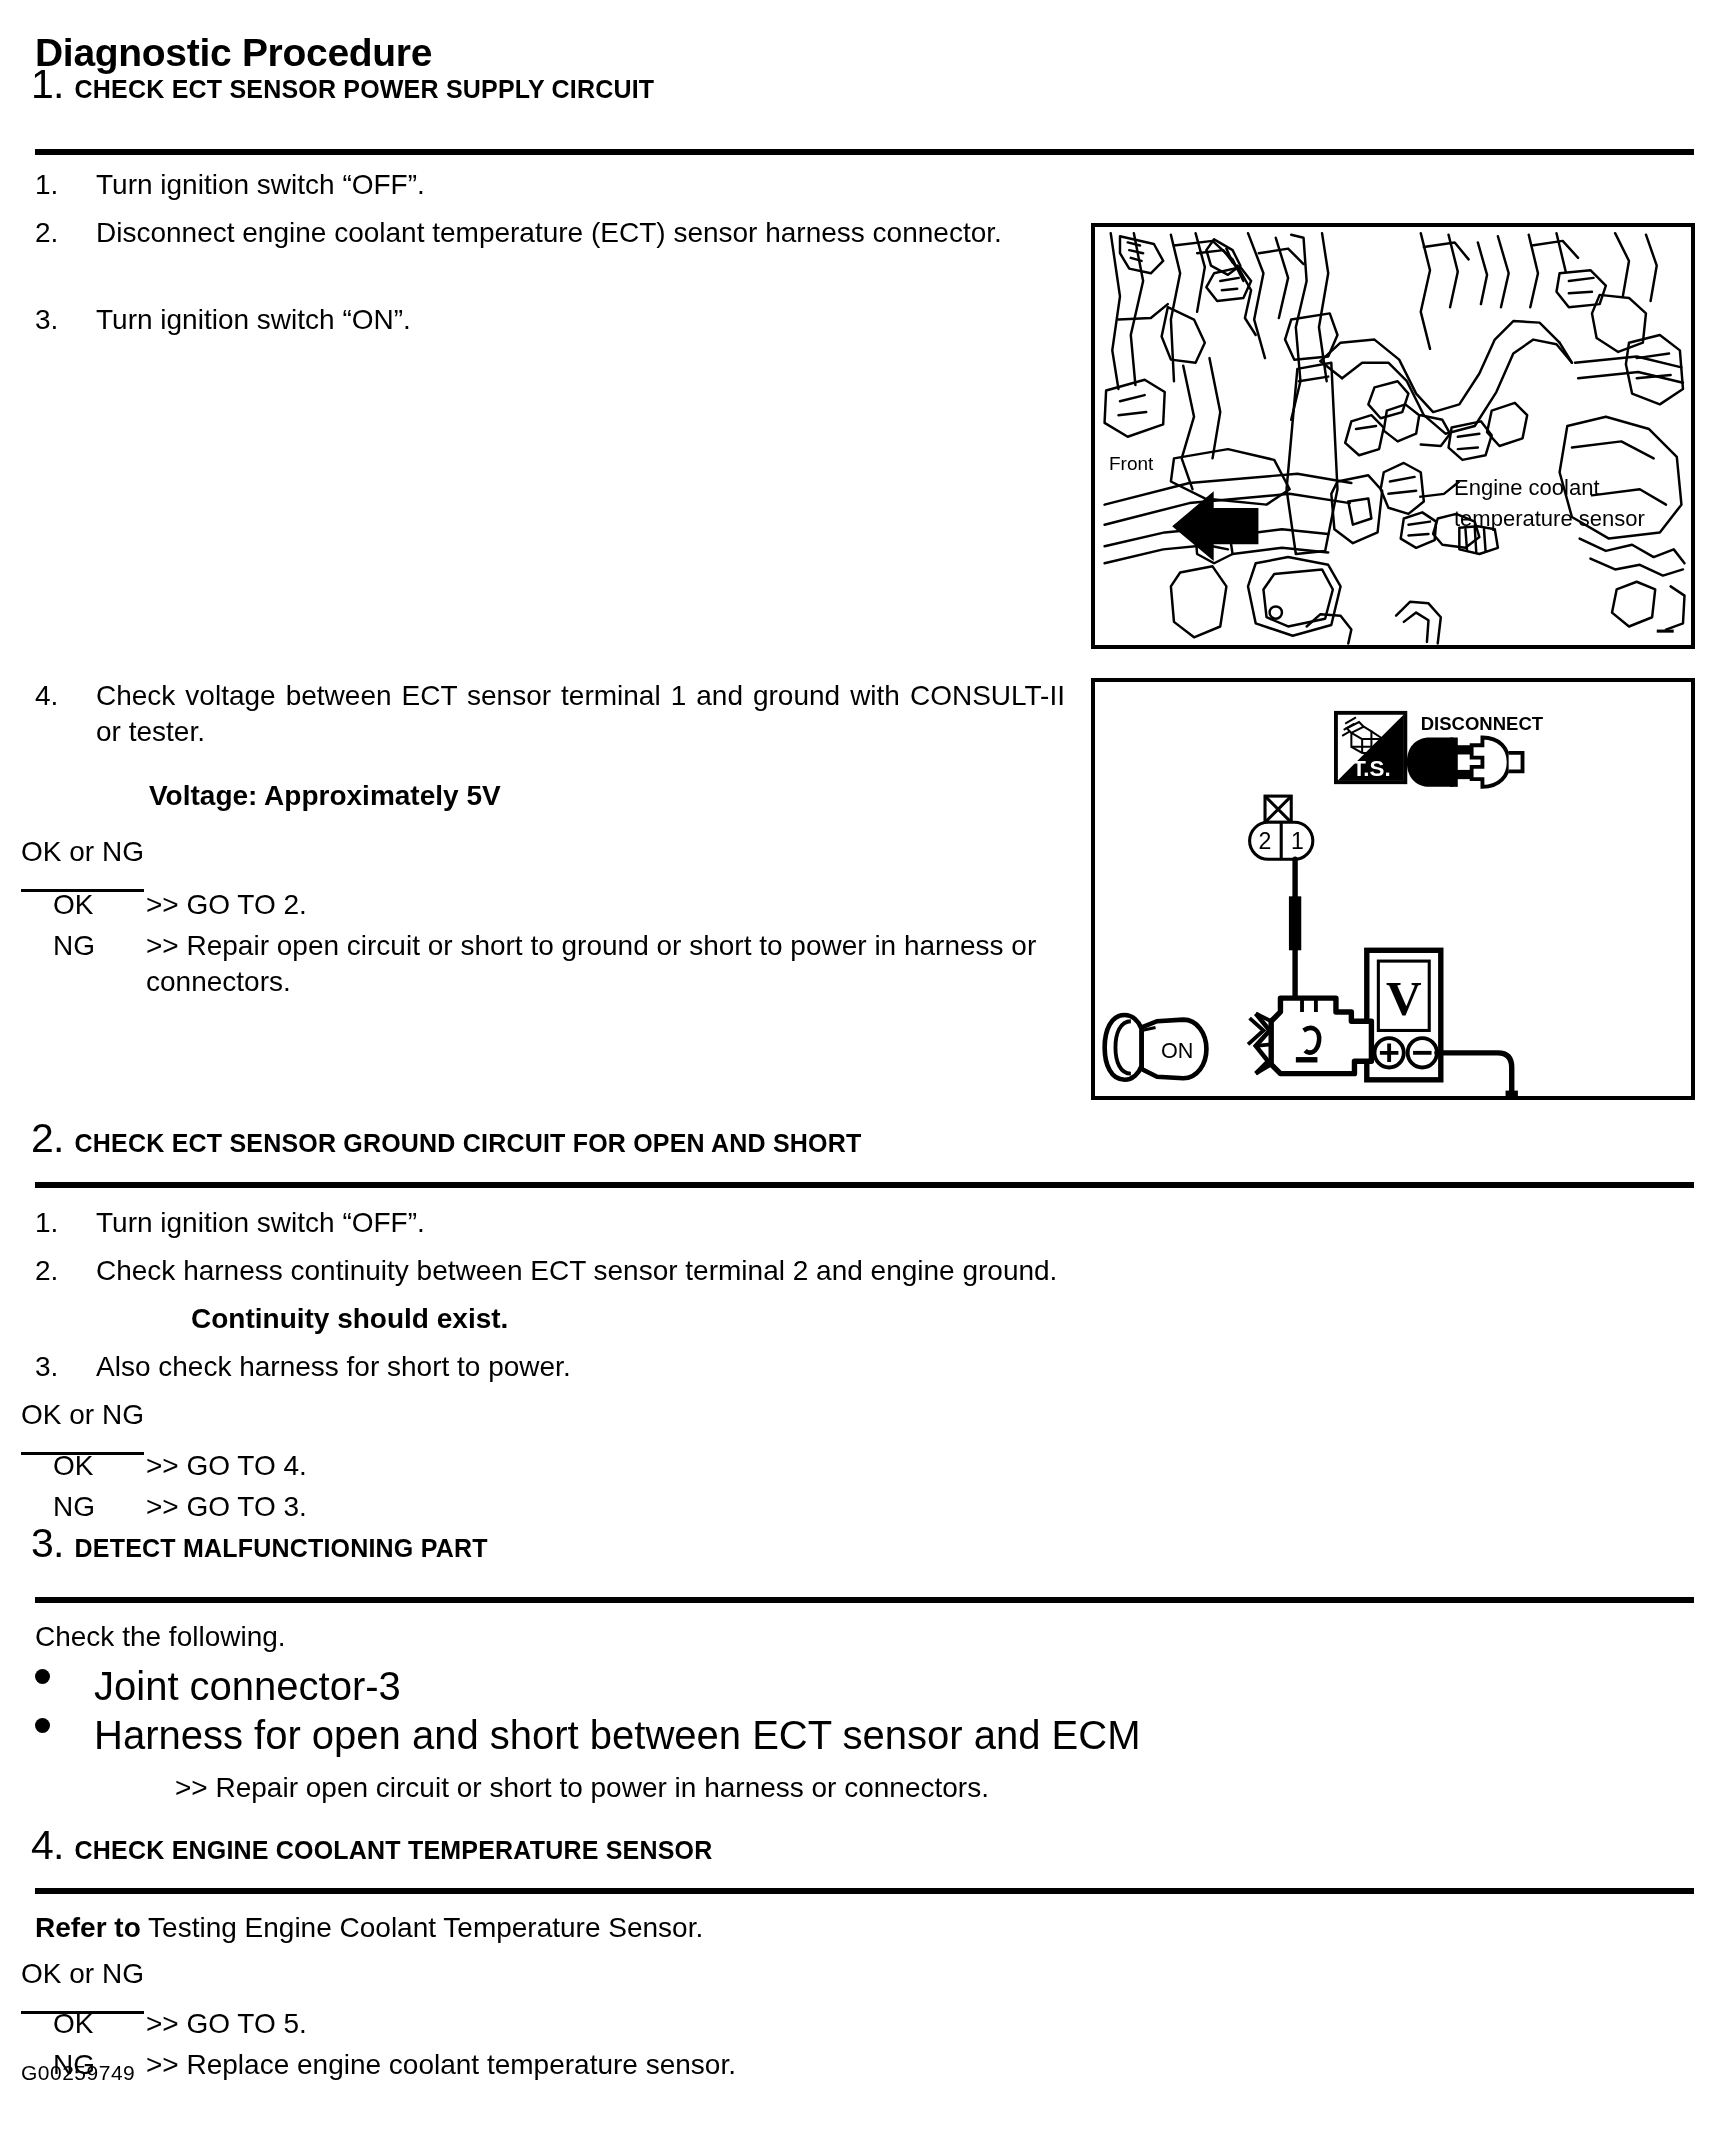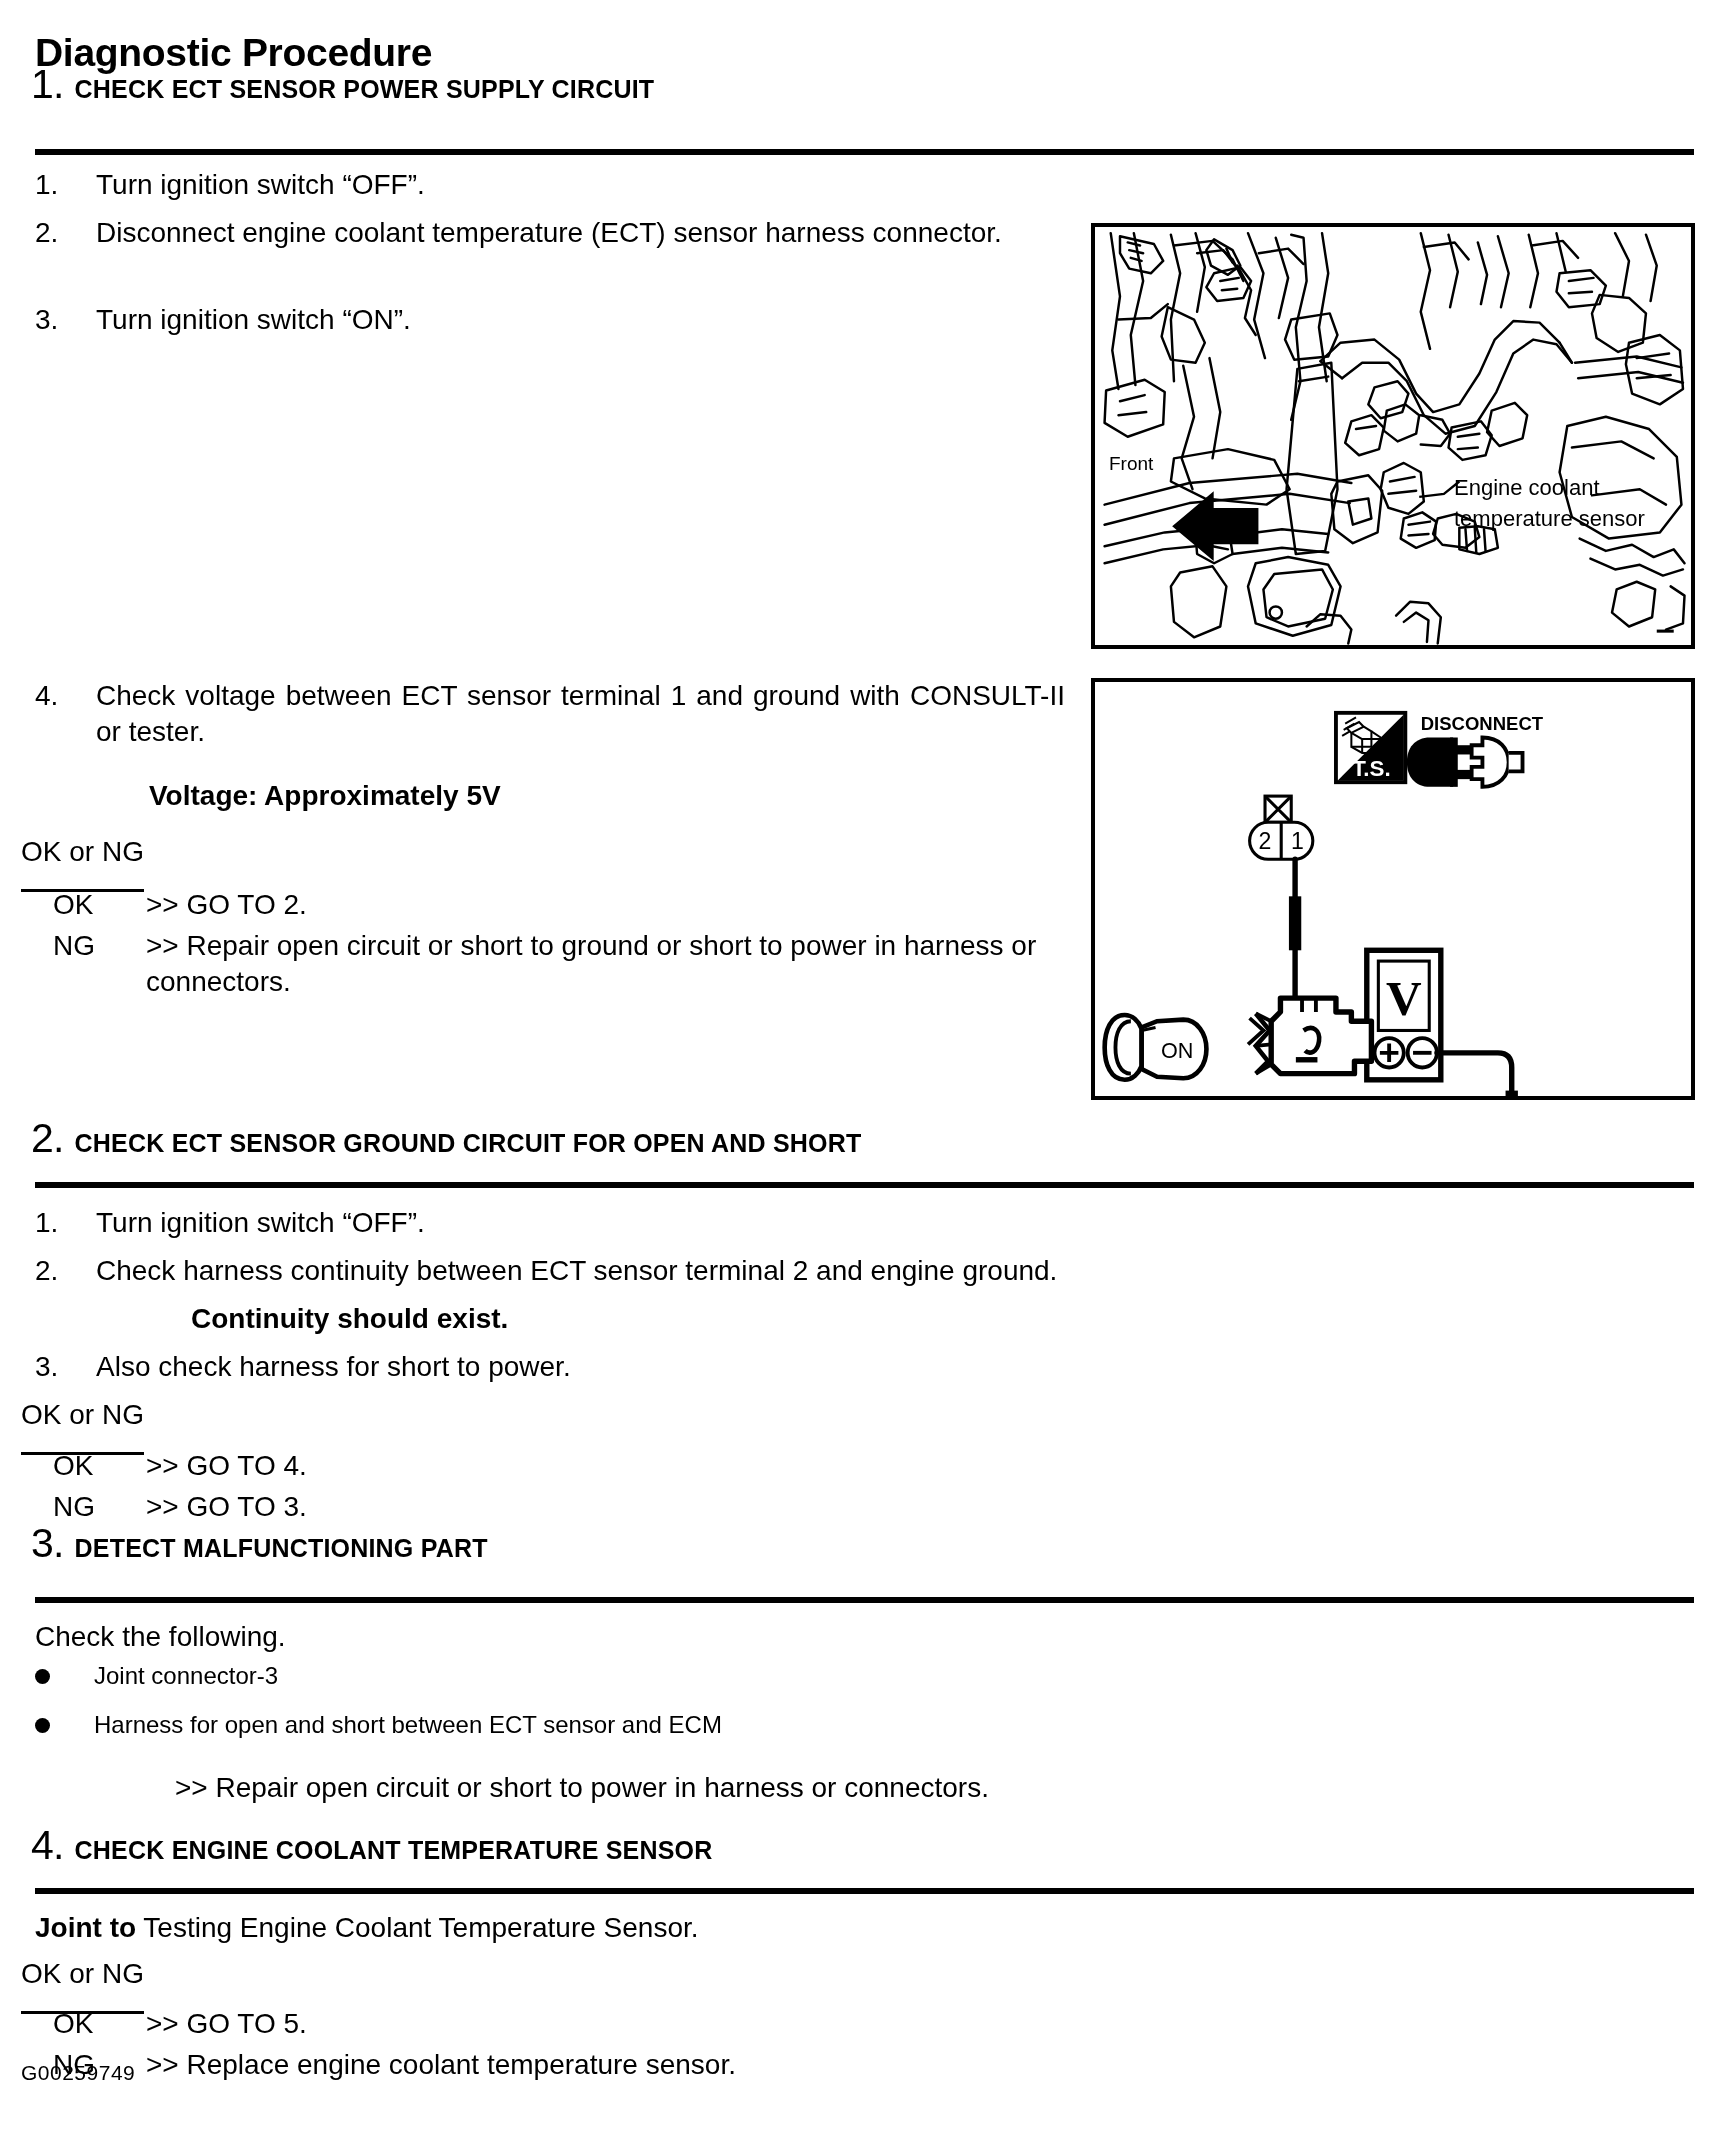--- a/index.html
+++ b/index.html
@@ -120,21 +120,21 @@
     width: 86px;
   }
   .okngrow .res {
     display: block;
     margin-left: 93px;
   }
 
   
   .bullet {
     position: absolute;
-    font-size: 24px;
+    font-size: 40px;
     line-height: 1.30;
   }
   .bullet .dot {
     position: absolute;
     left: 0;
     top: 9.4px;
     width: 15px;
     height: 15px;
     border-radius: 50%;
     background: #000;
@@ -279,21 +279,21 @@
 
   <div class="plain" style="left:175px; top:1770px;">&gt;&gt; Repair open circuit or short to power in harness or connectors.</div>
 
   <div class="step-head" style="top:1825px;">
     <span class="num">4.</span>
     <span class="htitle">CHECK ENGINE COOLANT TEMPERATURE SENSOR</span>
   </div>
   <div class="rule" style="top:1888px;"></div>
 
   <div class="plain" style="left:35px; top:1910px;">
-    <span class="bold">Joint to</span><span> Testing Engine Coolant Temperature Sensor.</span>
+    <span class="bold">Refer to</span><span> Testing Engine Coolant Temperature Sensor.</span>
   </div>
 
   <div class="oknglabel" style="top:1957px;">
     <span class="txt">OK or NG</span>
   </div>
 
   <div class="okngrow" style="left:53px; top:2006px; width:943px;">
     <span class="tag">OK</span>
     <span class="res">&gt;&gt; GO TO 5.</span>
   </div>

